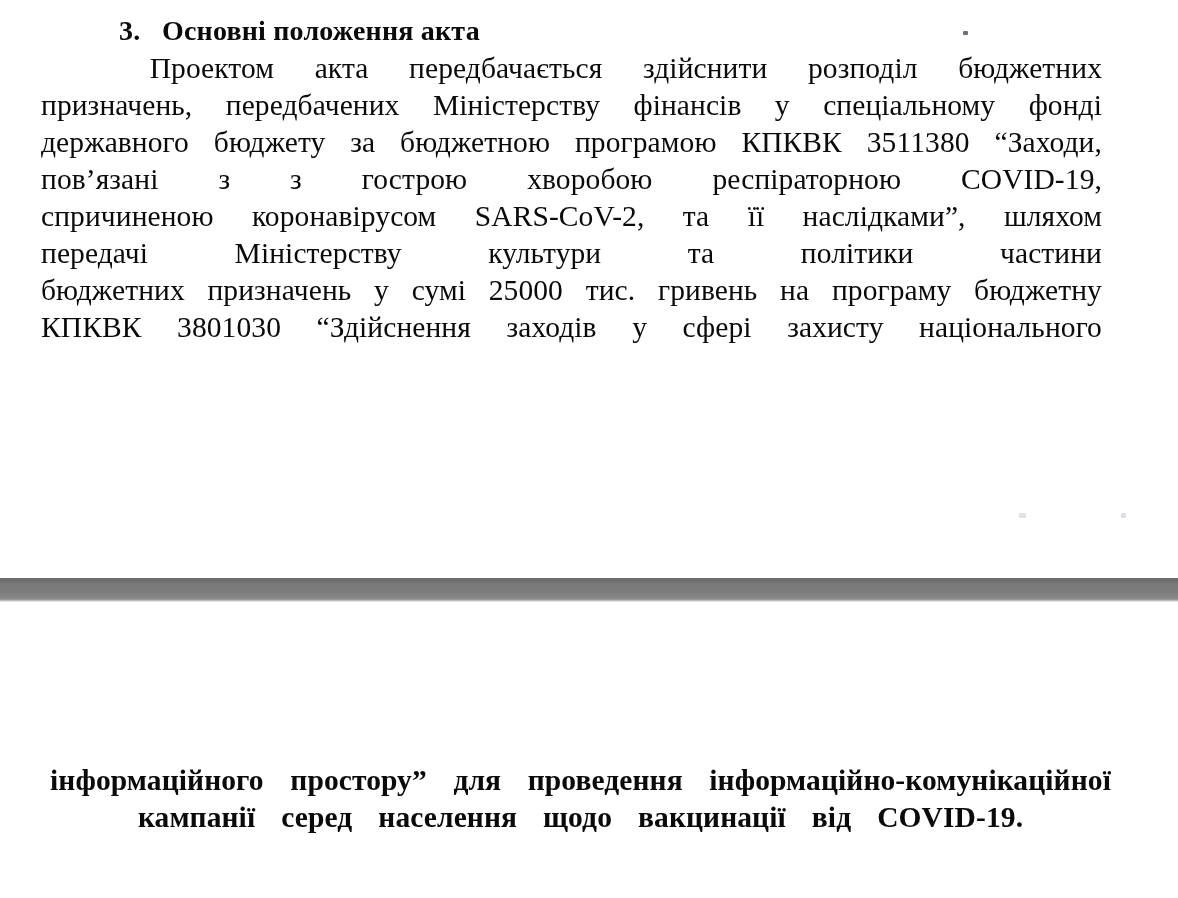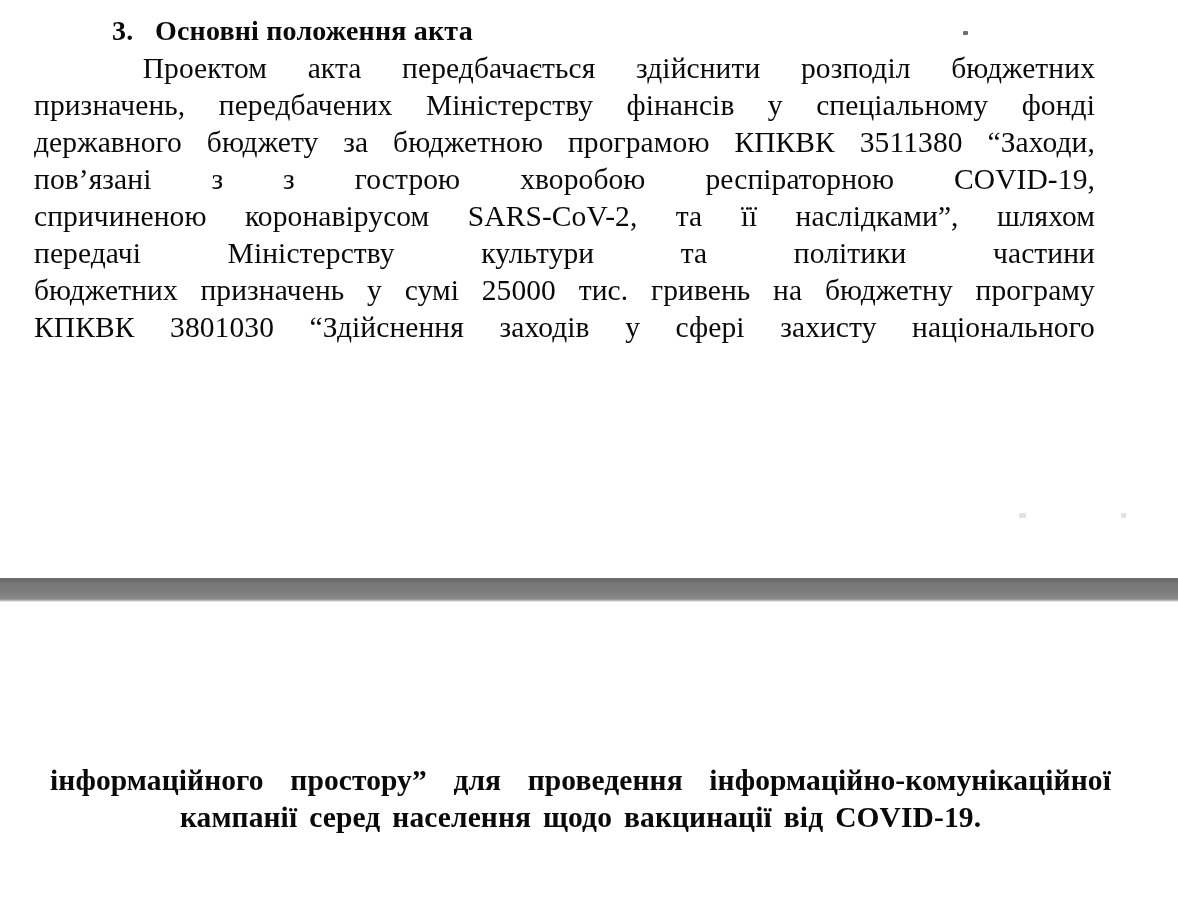--- a/index.html
+++ b/index.html
@@ -20,21 +20,21 @@
 
   .page {
     position: absolute;
     inset: 0;
     background: #ffffff;
   }
 
   
   .block-top {
     position: absolute;
-    left: 34px;
+    left: 41px;
     top: 14px;
     width: 1061px;
   }
 
   .heading {
     font-weight: bold;
     font-size: 28px;
     line-height: 34px;
     margin: 0 0 2px 0;
     padding-left: 78px;
@@ -55,21 +55,21 @@
     display: flex;
     justify-content: space-between;
     font-size: 29.5px;
     line-height: 37px;
     white-space: pre;
   }
   .jline.flush {
     justify-content: center;
   }
   .jline.flush .w + .w {
-    margin-left: 12px;
+    margin-left: 26px;
   }
   .jline .w {
     display: inline-block;
   }
   .jline .lead {
     display: inline-block;
     width: 68px;
     flex: 0 0 68px;
   }
 
@@ -182,22 +182,22 @@
 
       <div class="jline">
         <span class="w">бюджетних</span>
         <span class="w">призначень</span>
         <span class="w">у</span>
         <span class="w">сумі</span>
         <span class="w">25000</span>
         <span class="w">тис.</span>
         <span class="w">гривень</span>
         <span class="w">на</span>
+        <span class="w">програму</span>
         <span class="w">бюджетну</span>
-        <span class="w">програму</span>
       </div>
 
       <div class="jline">
         <span class="w">КПКВК</span>
         <span class="w">3801030</span>
         <span class="w">“Здійснення</span>
         <span class="w">заходів</span>
         <span class="w">у</span>
         <span class="w">сфері</span>
         <span class="w">захисту</span>

